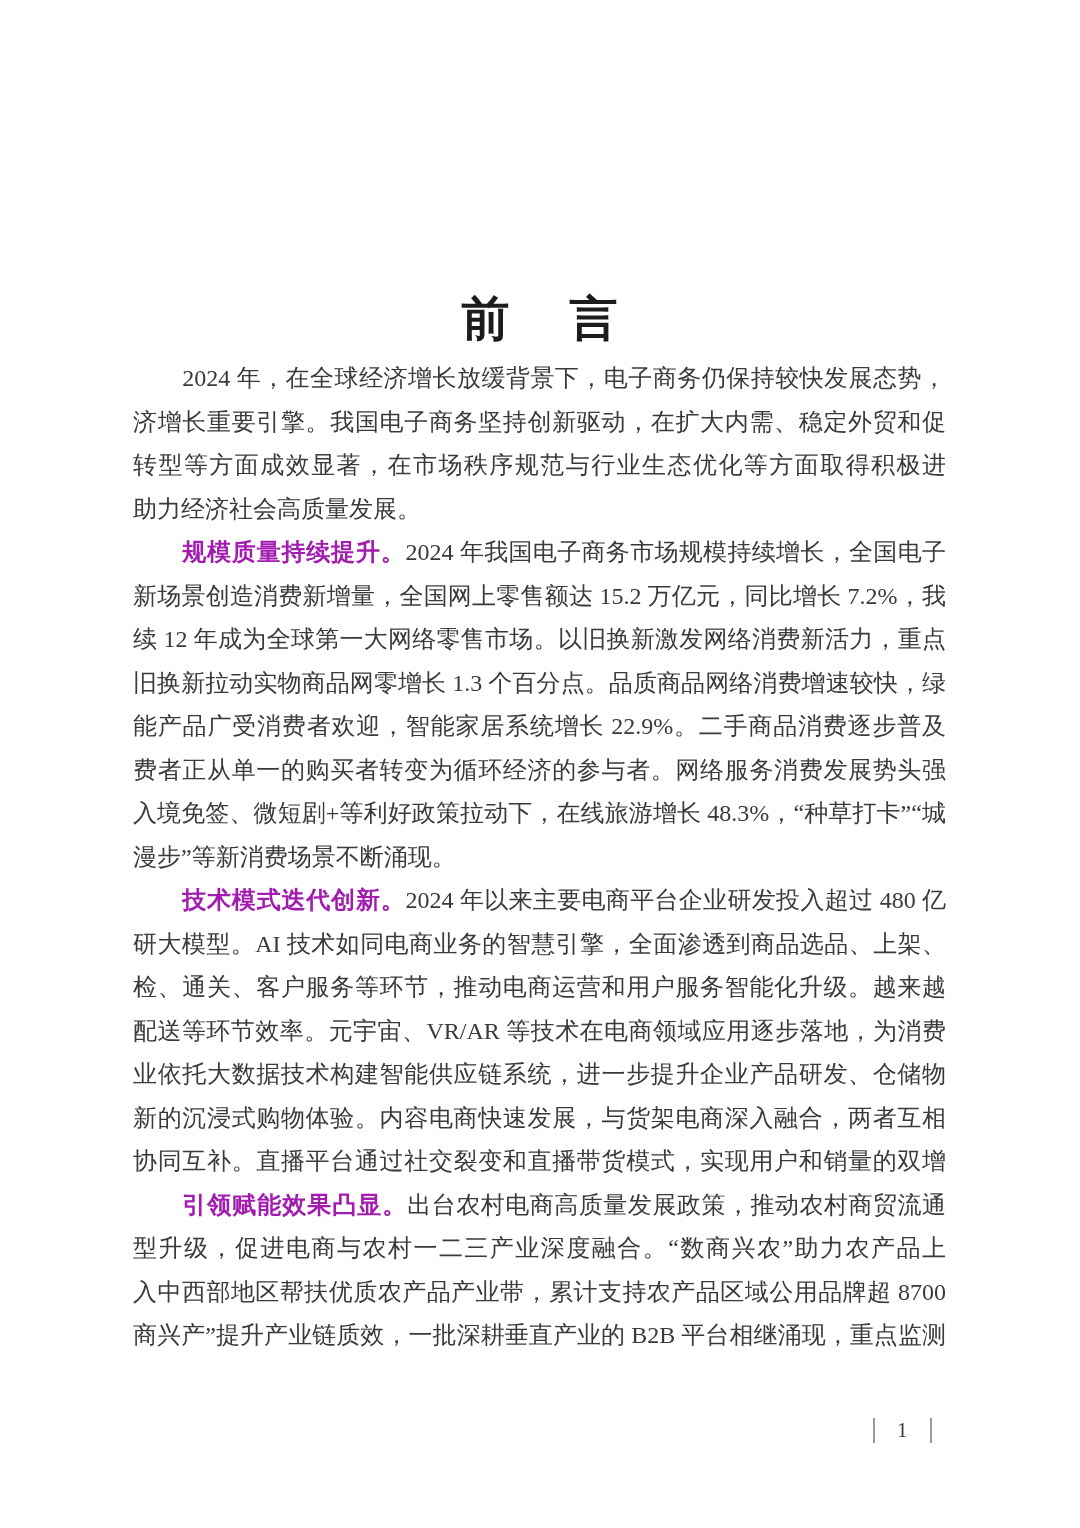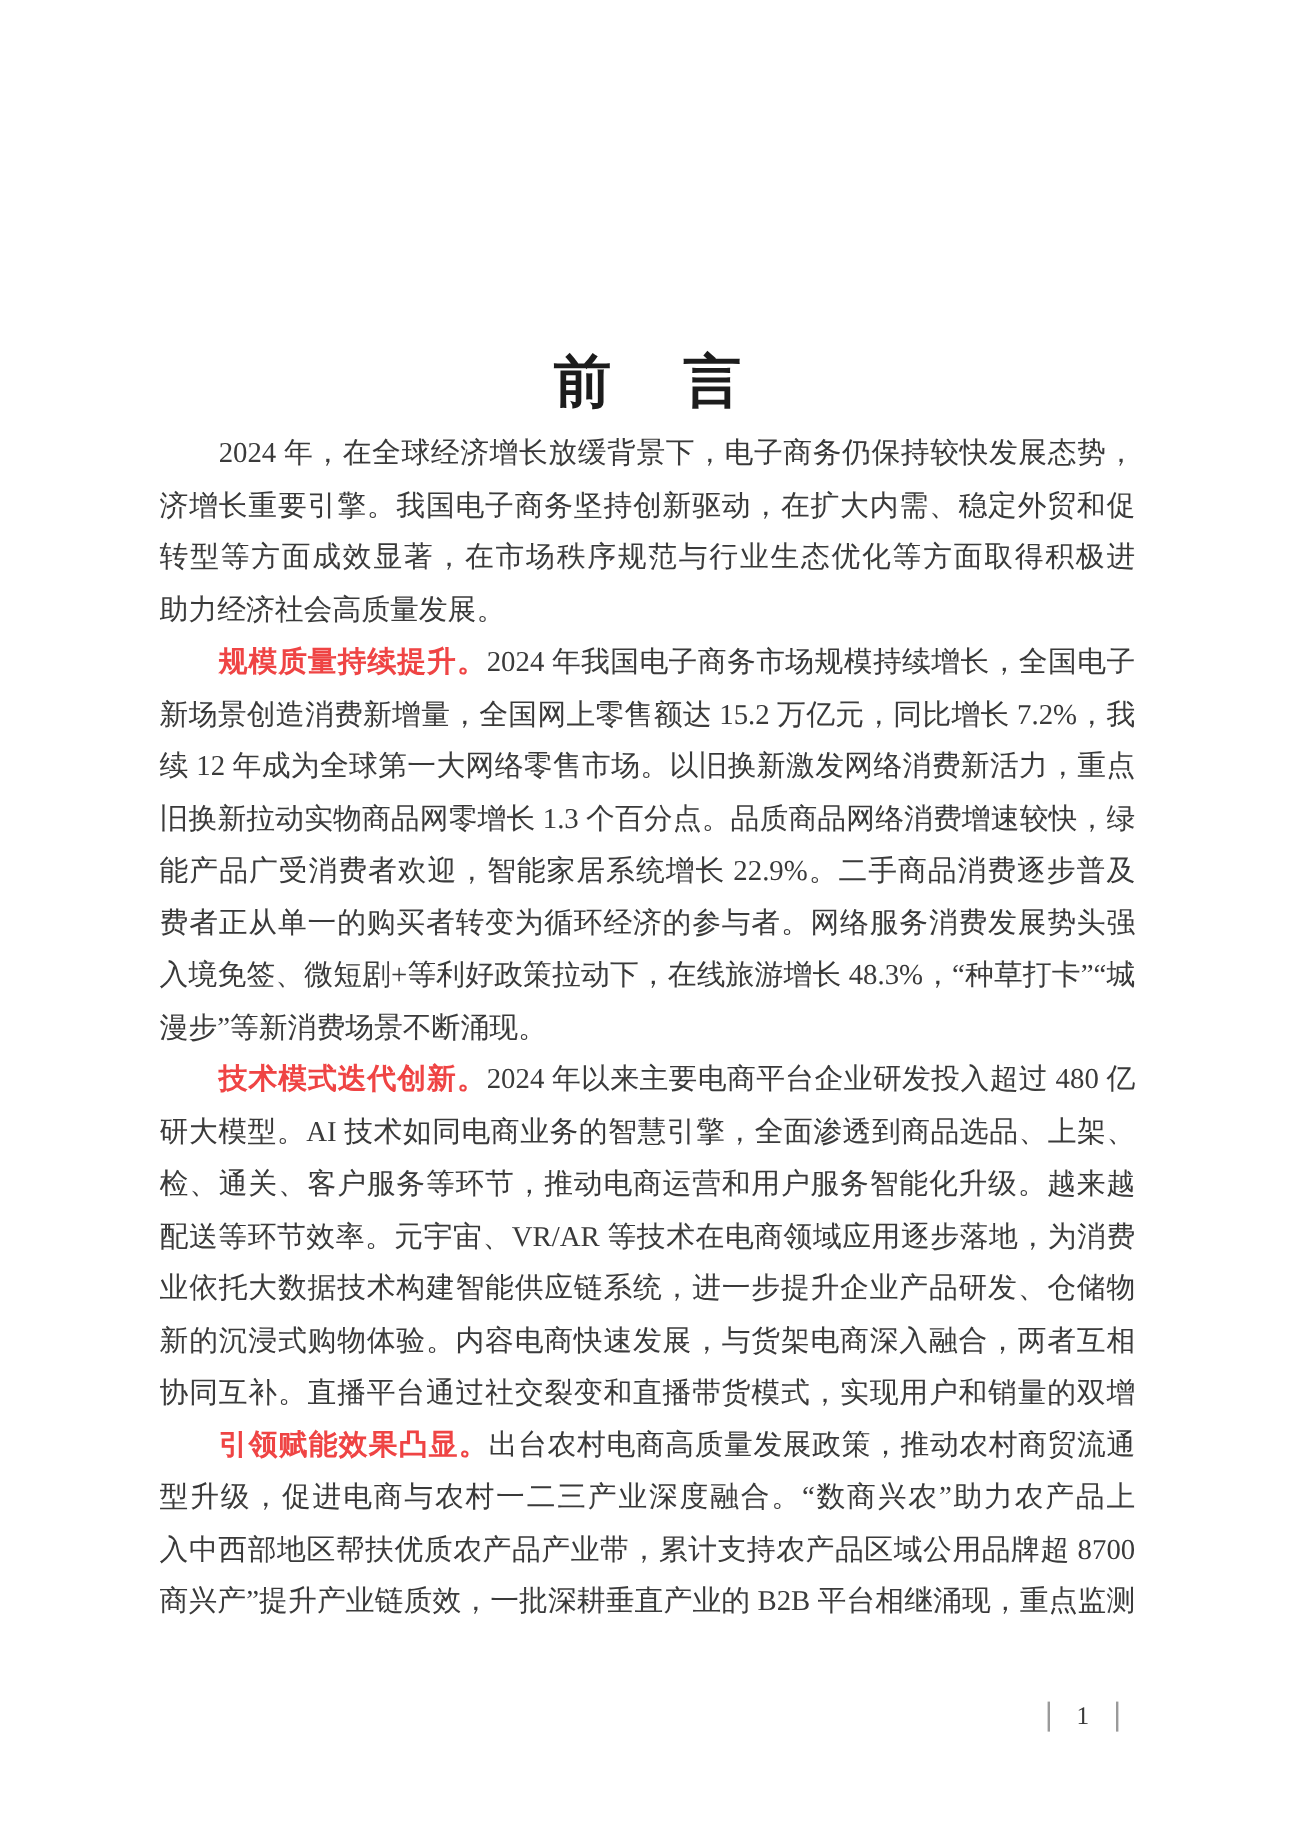--- a/index.html
+++ b/index.html
@@ -48,21 +48,21 @@
     overflow: hidden;
   }
   .line.fill {
     text-align-last: justify;
   }
   .line.indent {
     text-indent: 2.05em;
   }
   .line strong {
     font-weight: 700;
-    color: #ef4444;
+    color: #a21caf;
     letter-spacing: 0.5px;
   }
   .footer {
     position: absolute;
     top: 1416px;
     left: 873px;
     display: flex;
     align-items: center;
     height: 28px;
   }

